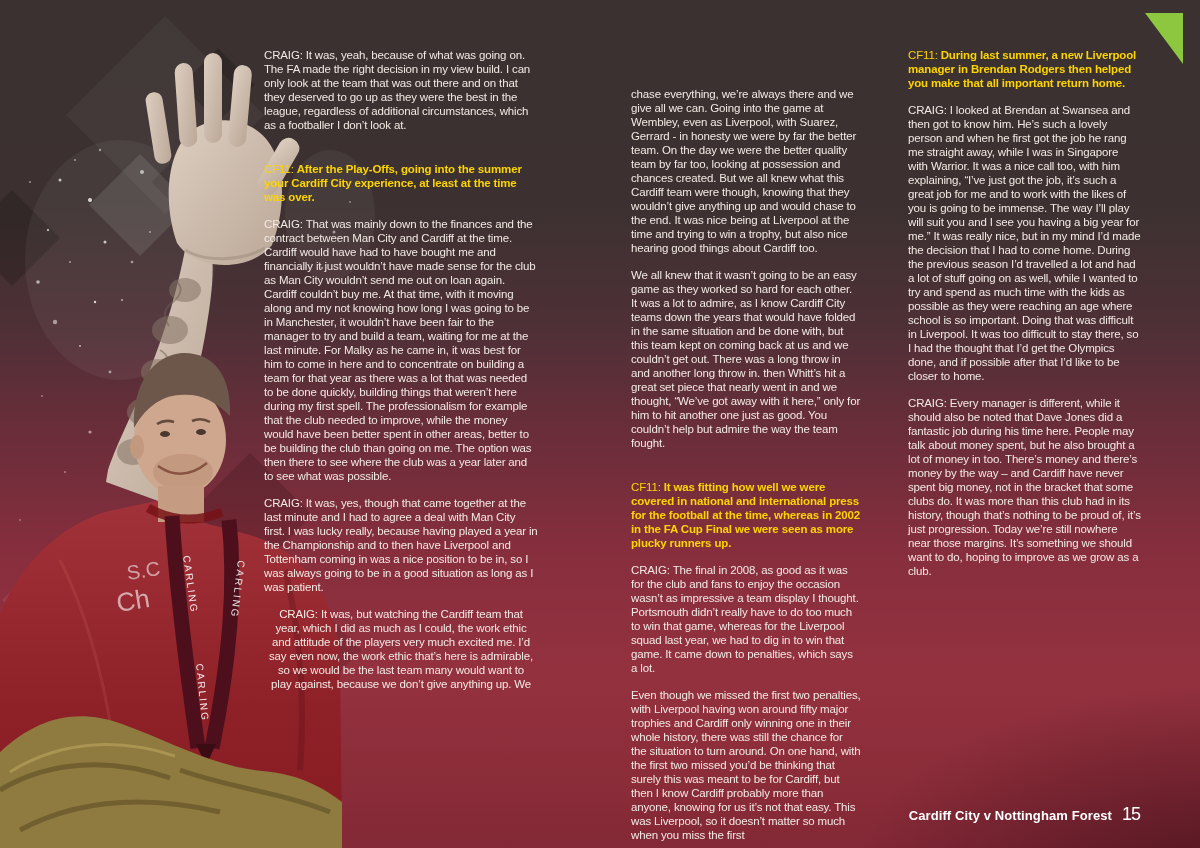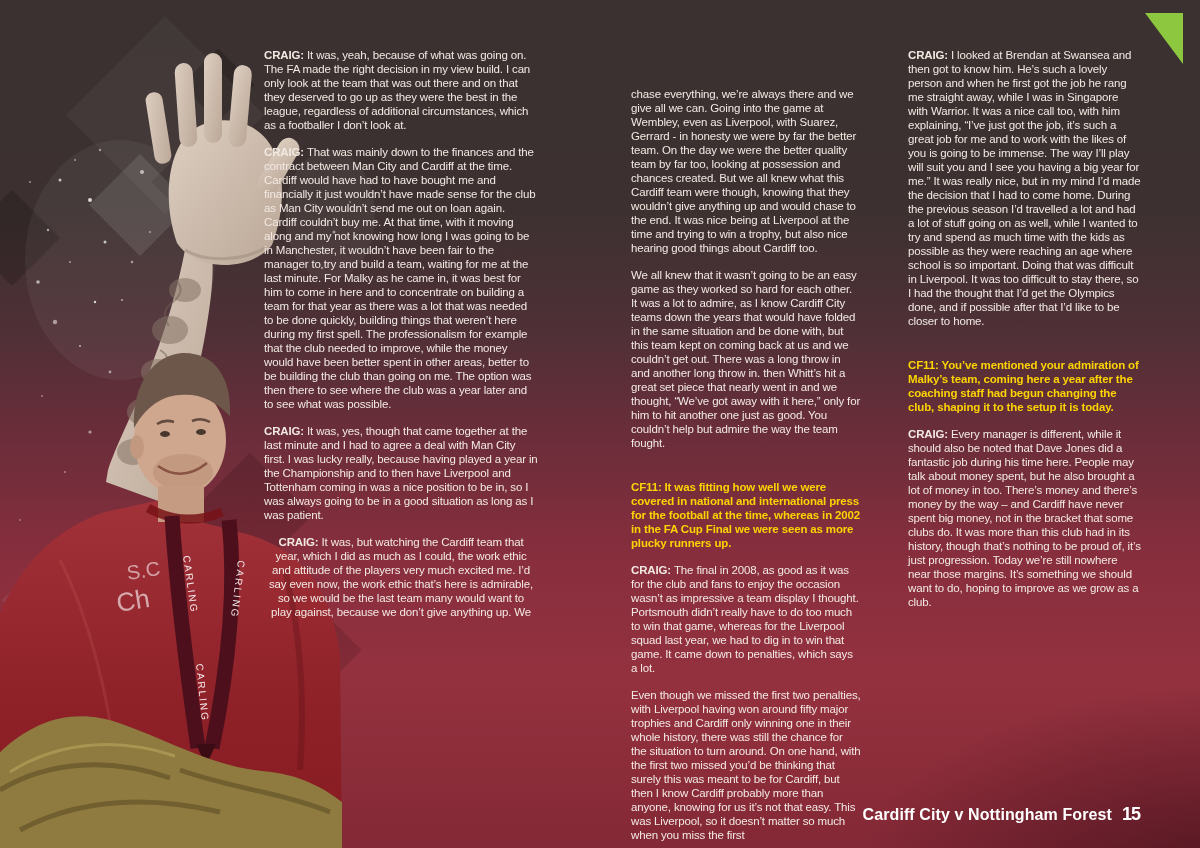--- a/index.html
+++ b/index.html
@@ -10,29 +10,29 @@
       radial-gradient(620px 320px at 103% 104%, rgba(40,8,16,.55), rgba(40,8,16,0) 62%),
       linear-gradient(180deg,#3a3130 0%,#3c3130 24%,#4d3036 38%,#6c2d3a 52%,#882e3d 66%,#94313f 80%,#8b2c39 92%,#832836 100%);
   }
   .photo-layer{position:absolute;left:0;top:0;width:380px;height:848px;}
   .corner-accent{position:absolute;top:13px;right:17px;width:38px;height:51px;}
   .col{position:absolute;top:48px;color:#f2e9e3;font-size:11.5px;line-height:14px;letter-spacing:-0.15px;}
   .col-1{left:264px;width:274px;}
   .col-2{left:631px;width:230px;margin-top:39px;}
   .col-3{left:908px;width:233px;}
   .col p{margin:0 0 13px;}
-  .speaker{font-weight:700;margin-right:3px;text-align:right;}
+  .speaker{font-weight:400;margin-right:3px;text-align:right;}
   .speaker:empty{display:none;margin:0;}
   .question{color:#fcd303;font-weight:700;margin-top:30px !important;}
   .question:first-child{margin-top:0 !important;}
   .indent{padding-left:6px;}
   .center{text-align:center;padding:0 4px;}
   .footer{position:absolute;right:60px;top:804px;display:flex;align-items:baseline;gap:10px;color:#ffffff;}
-  .footer-match{font-size:16px;font-weight:700;letter-spacing:0.1px;}
-  .footer-page{font-size:18px;font-weight:700;letter-spacing:-1px;}
+  .footer-match{font-size:13px;font-weight:700;letter-spacing:0.1px;}
+  .footer-page{font-size:18px;font-weight:400;letter-spacing:-1px;}
 </style>
 </head>
 <body>
 
 <div class="page">
 
   <div class="photo-layer">
     <svg width="380" height="848" viewBox="0 0 380 848" xmlns="http://www.w3.org/2000/svg">
       <defs>
         <linearGradient id="shirtGrad" x1="0" y1="0" x2="0" y2="1">
@@ -155,36 +155,37 @@
       </g>
     </svg>
   </div>
 
   <svg class="corner-accent" viewBox="0 0 38 51">
     <polygon points="0,0 38,0 38,51" fill="#8dc63f"></polygon>
   </svg>
 
   <div class="col col-1">
     <p class="answer"><span class="speaker">CRAIG:</span><span>It was, yeah, because of what was going on. The FA made the right decision in my view build. I can only look at the team that was out there and on that they deserved to go up as they were the best in the league, regardless of additional circumstances, which as a footballer I don’t look at.</span></p>
+    <p class="question"><span class="speaker">CF11:</span><span>After the Play-Offs, going into the summer your Cardiff City experience, at least at the time was over.</span></p>
     <p class="answer"><span class="speaker">CRAIG:</span><span>That was mainly down to the finances and the contract between Man City and Cardiff at the time. Cardiff would have had to have bought me and financially it just wouldn’t have made sense for the club as Man City wouldn’t send me out on loan again. Cardiff couldn’t buy me. At that time, with it moving along and my not knowing how long I was going to be in Manchester, it wouldn’t have been fair to the manager to try and build a team, waiting for me at the last minute. For Malky as he came in, it was best for him to come in here and to concentrate on building a team for that year as there was a lot that was needed to be done quickly, building things that weren’t here during my first spell. The professionalism for example that the club needed to improve, while the money would have been better spent in other areas, better to be building the club than going on me. The option was then there to see where the club was a year later and to see what was possible.</span></p>
     <p class="answer"><span class="speaker">CRAIG:</span><span>It was, yes, though that came together at the last minute and I had to agree a deal with Man City first. I was lucky really, because having played a year in the Championship and to then have Liverpool and Tottenham coming in was a nice position to be in, so I was always going to be in a good situation as long as I was patient.</span></p>
     <p class="answer center"><span class="speaker">CRAIG:</span><span>It was, but watching the Cardiff team that year, which I did as much as I could, the work ethic and attitude of the players very much excited me. I’d say even now, the work ethic that’s here is admirable, so we would be the last team many would want to play against, because we don’t give anything up. We</span></p>
   </div>
 
   <div class="col col-2">
     <p class="cont"><span>chase everything, we’re always there and we give all we can. Going into the game at Wembley, even as Liverpool, with Suarez, Gerrard - in honesty we were by far the better team. On the day we were the better quality team by far too, looking at possession and chances created. But we all knew what this Cardiff team were though, knowing that they wouldn’t give anything up and would chase to the end. It was nice being at Liverpool at the time and trying to win a trophy, but also nice hearing good things about Cardiff too.</span></p>
     <p class="cont"><span>We all knew that it wasn’t going to be an easy game as they worked so hard for each other. It was a lot to admire, as I know Cardiff City teams down the years that would have folded in the same situation and be done with, but this team kept on coming back at us and we couldn’t get out. There was a long throw in and another long throw in. then Whitt’s hit a great set piece that nearly went in and we thought, “We’ve got away with it here,” only for him to hit another one just as good. You couldn’t help but admire the way the team fought.</span></p>
     <p class="question"><span class="speaker">CF11:</span><span>It was fitting how well we were covered in national and international press for the football at the time, whereas in 2002 in the FA Cup Final we were seen as more plucky runners up.</span></p>
     <p class="answer"><span class="speaker">CRAIG:</span><span>The final in 2008, as good as it was for the club and fans to enjoy the occasion wasn’t as impressive a team display I thought. Portsmouth didn’t really have to do too much to win that game, whereas for the Liverpool squad last year, we had to dig in to win that game. It came down to penalties, which says a lot.</span></p>
     <p class="cont"><span>Even though we missed the first two penalties, with Liverpool having won around fifty major trophies and Cardiff only winning one in their whole history, there was still the chance for the situation to turn around. On one hand, with the first two missed you’d be thinking that surely this was meant to be for Cardiff, but then I know Cardiff probably more than anyone, knowing for us it’s not that easy. This was Liverpool, so it doesn’t matter so much when you miss the first</span></p>
   </div>
 
   <div class="col col-3">
+    <p class="question"><span class="speaker">CF11:</span><span>During last summer, a new Liverpool manager in Brendan Rodgers then helped you make that all important return home.</span></p>
     <p class="answer"><span class="speaker">CRAIG:</span><span>I looked at Brendan at Swansea and then got to know him. He’s such a lovely person and when he first got the job he rang me straight away, while I was in Singapore with Warrior. It was a nice call too, with him explaining, “I’ve just got the job, it’s such a great job for me and to work with the likes of you is going to be immense. The way I’ll play will suit you and I see you having a big year for me.” It was really nice, but in my mind I’d made the decision that I had to come home. During the previous season I’d travelled a lot and had a lot of stuff going on as well, while I wanted to try and spend as much time with the kids as possible as they were reaching an age where school is so important. Doing that was difficult in Liverpool. It was too difficult to stay there, so I had the thought that I’d get the Olympics done, and if possible after that I’d like to be closer to home.</span></p>
-    <p class="question"><span class="speaker">CF11:</span><span>You’ve mentioned your admiration of Malky’s team, coming here a year after the coaching staff had begun changing the club, shaping it to the setup it is today.</span></p>
     <p class="answer"><span class="speaker">CRAIG:</span><span>Every manager is different, while it should also be noted that Dave Jones did a fantastic job during his time here. People may talk about money spent, but he also brought a lot of money in too. There’s money and there’s money by the way – and Cardiff have never spent big money, not in the bracket that some clubs do. It was more than this club had in its history, though that’s nothing to be proud of, it’s just progression. Today we’re still nowhere near those margins. It’s something we should want to do, hoping to improve as we grow as a club.</span></p>
   </div>
 
   <div class="footer">
     <span class="footer-match">Cardiff City v Nottingham Forest</span>
     <span class="footer-page">15</span>
   </div>
 
 </div>
 

